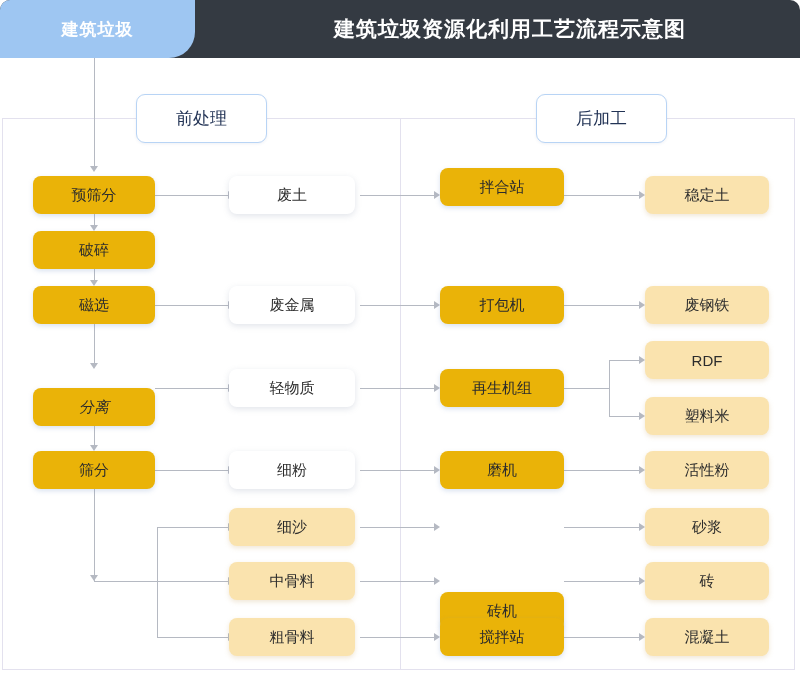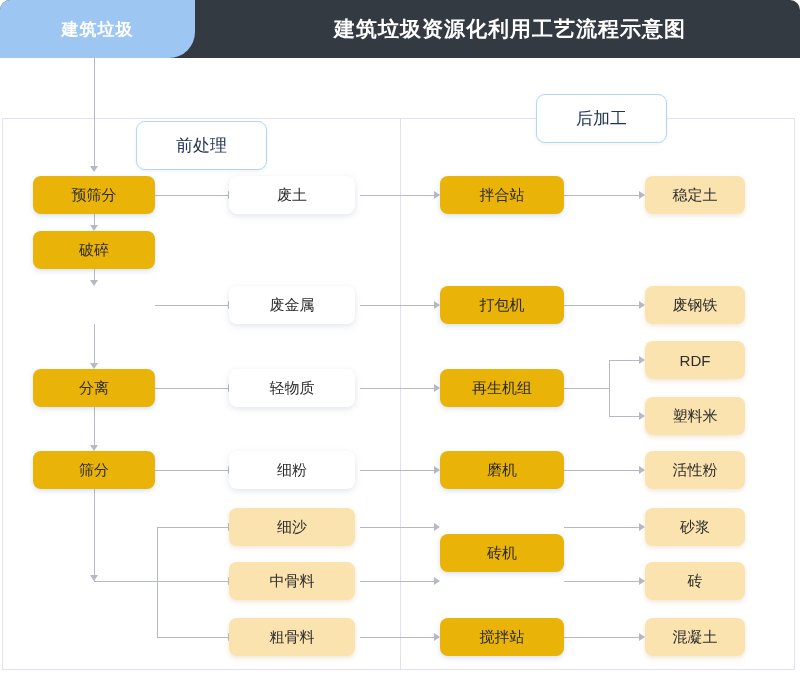--- a/index.html
+++ b/index.html
@@ -48,40 +48,40 @@
   
   .stage-pill{
     position:absolute;height:47px;
     background:#ffffff;
     border:1px solid #b8d4f5;
     border-radius:9px;
     display:flex;align-items:center;justify-content:center;
     color:#223355;font-size:17px;
     box-shadow:0 1px 3px rgba(90,110,160,0.10);
   }
-  #pill-pre{left:136px;top:94px;width:129px;margin-top:27px;}
+  #pill-pre{left:136px;top:94px;width:129px;}
   #pill-post{left:536px;top:94px;width:129px;}
 
   
   .node{
     position:absolute;height:38px;
     border-radius:8px;
     display:flex;align-items:center;justify-content:center;
     font-size:15px;color:#2c2c2c;
     box-sizing:border-box;
   }
   .node.blue{background:#eab308;box-shadow:0 2px 5px rgba(120,150,200,0.28);}
   .node.yellow{background:#fae3ae;box-shadow:0 2px 5px rgba(200,170,110,0.28);}
   .node.white{background:#ffffff;box-shadow:0 2px 6px rgba(120,130,160,0.22);}
 
   
   .col-a{left:33px;width:122px;}
   .col-b{left:229px;width:126px;}
   .col-c{left:440px;width:124px;}
-  .col-d{left:645px;width:100px;}
+  .col-d{left:645px;width:124px;}
 
   
   .ln{position:absolute;background:#b5b9c2;}
   .ln.h{height:1px;}
   .ln.v{width:1px;}
   .arw{
     position:absolute;width:0;height:0;
     border-top:4px solid transparent;
     border-bottom:4px solid transparent;
     border-left:6px solid #b5b9c2;
@@ -188,36 +188,37 @@
   <div class="arw" style="left:639px;top:523px;"></div>
 
   <div class="ln h" style="left:564px;top:581px;width:75px;"></div>
   <div class="arw" style="left:639px;top:577px;"></div>
 
   <div class="ln h" style="left:564px;top:637px;width:75px;"></div>
   <div class="arw" style="left:639px;top:633px;"></div>
 
   <div class="node blue col-a" style="top:176px;">预筛分</div>
   <div class="node blue col-a" style="top:231px;">破碎</div>
-  <div class="node blue col-a" style="top:369px;">分离</div>
+  <div class="node blue col-a" style="top:286px;">磁选</div>
+  <div class="node blue col-a" style="top:388px;font-style:italic;">分离</div>
   <div class="node blue col-a" style="top:451px;">筛分</div>
 
   <div class="node white  col-b" style="top:176px;">废土</div>
   <div class="node white  col-b" style="top:286px;">废金属</div>
   <div class="node white  col-b" style="top:369px;">轻物质</div>
   <div class="node yellow col-b" style="top:508px;">细沙</div>
   <div class="node white  col-b" style="top:451px;">细粉</div>
   <div class="node yellow col-b" style="top:562px;text-align:right;">中骨料</div>
   <div class="node yellow col-b" style="top:618px;">粗骨料</div>
 
-  <div class="node blue col-c" style="top:176px;">拌合站</div>
+  <div class="node blue col-c" style="top:168px;">拌合站</div>
   <div class="node blue col-c" style="top:286px;">打包机</div>
   <div class="node blue col-c" style="top:369px;">再生机组</div>
   <div class="node blue col-c" style="top:451px;">磨机</div>
-  <div class="node blue col-c" style="top:534px;">砖机</div>
+  <div class="node blue col-c" style="top:592px;">砖机</div>
   <div class="node blue col-c" style="top:618px;">搅拌站</div>
 
   <div class="node yellow col-d" style="top:176px;">稳定土</div>
   <div class="node yellow col-d" style="top:286px;">废钢铁</div>
   <div class="node yellow col-d" style="top:341px;">RDF</div>
   <div class="node yellow col-d" style="top:397px;">塑料米</div>
   <div class="node yellow col-d" style="top:451px;">活性粉</div>
   <div class="node yellow col-d" style="top:508px;">砂浆</div>
   <div class="node yellow col-d" style="top:562px;">砖</div>
   <div class="node yellow col-d" style="top:618px;">混凝土</div>

